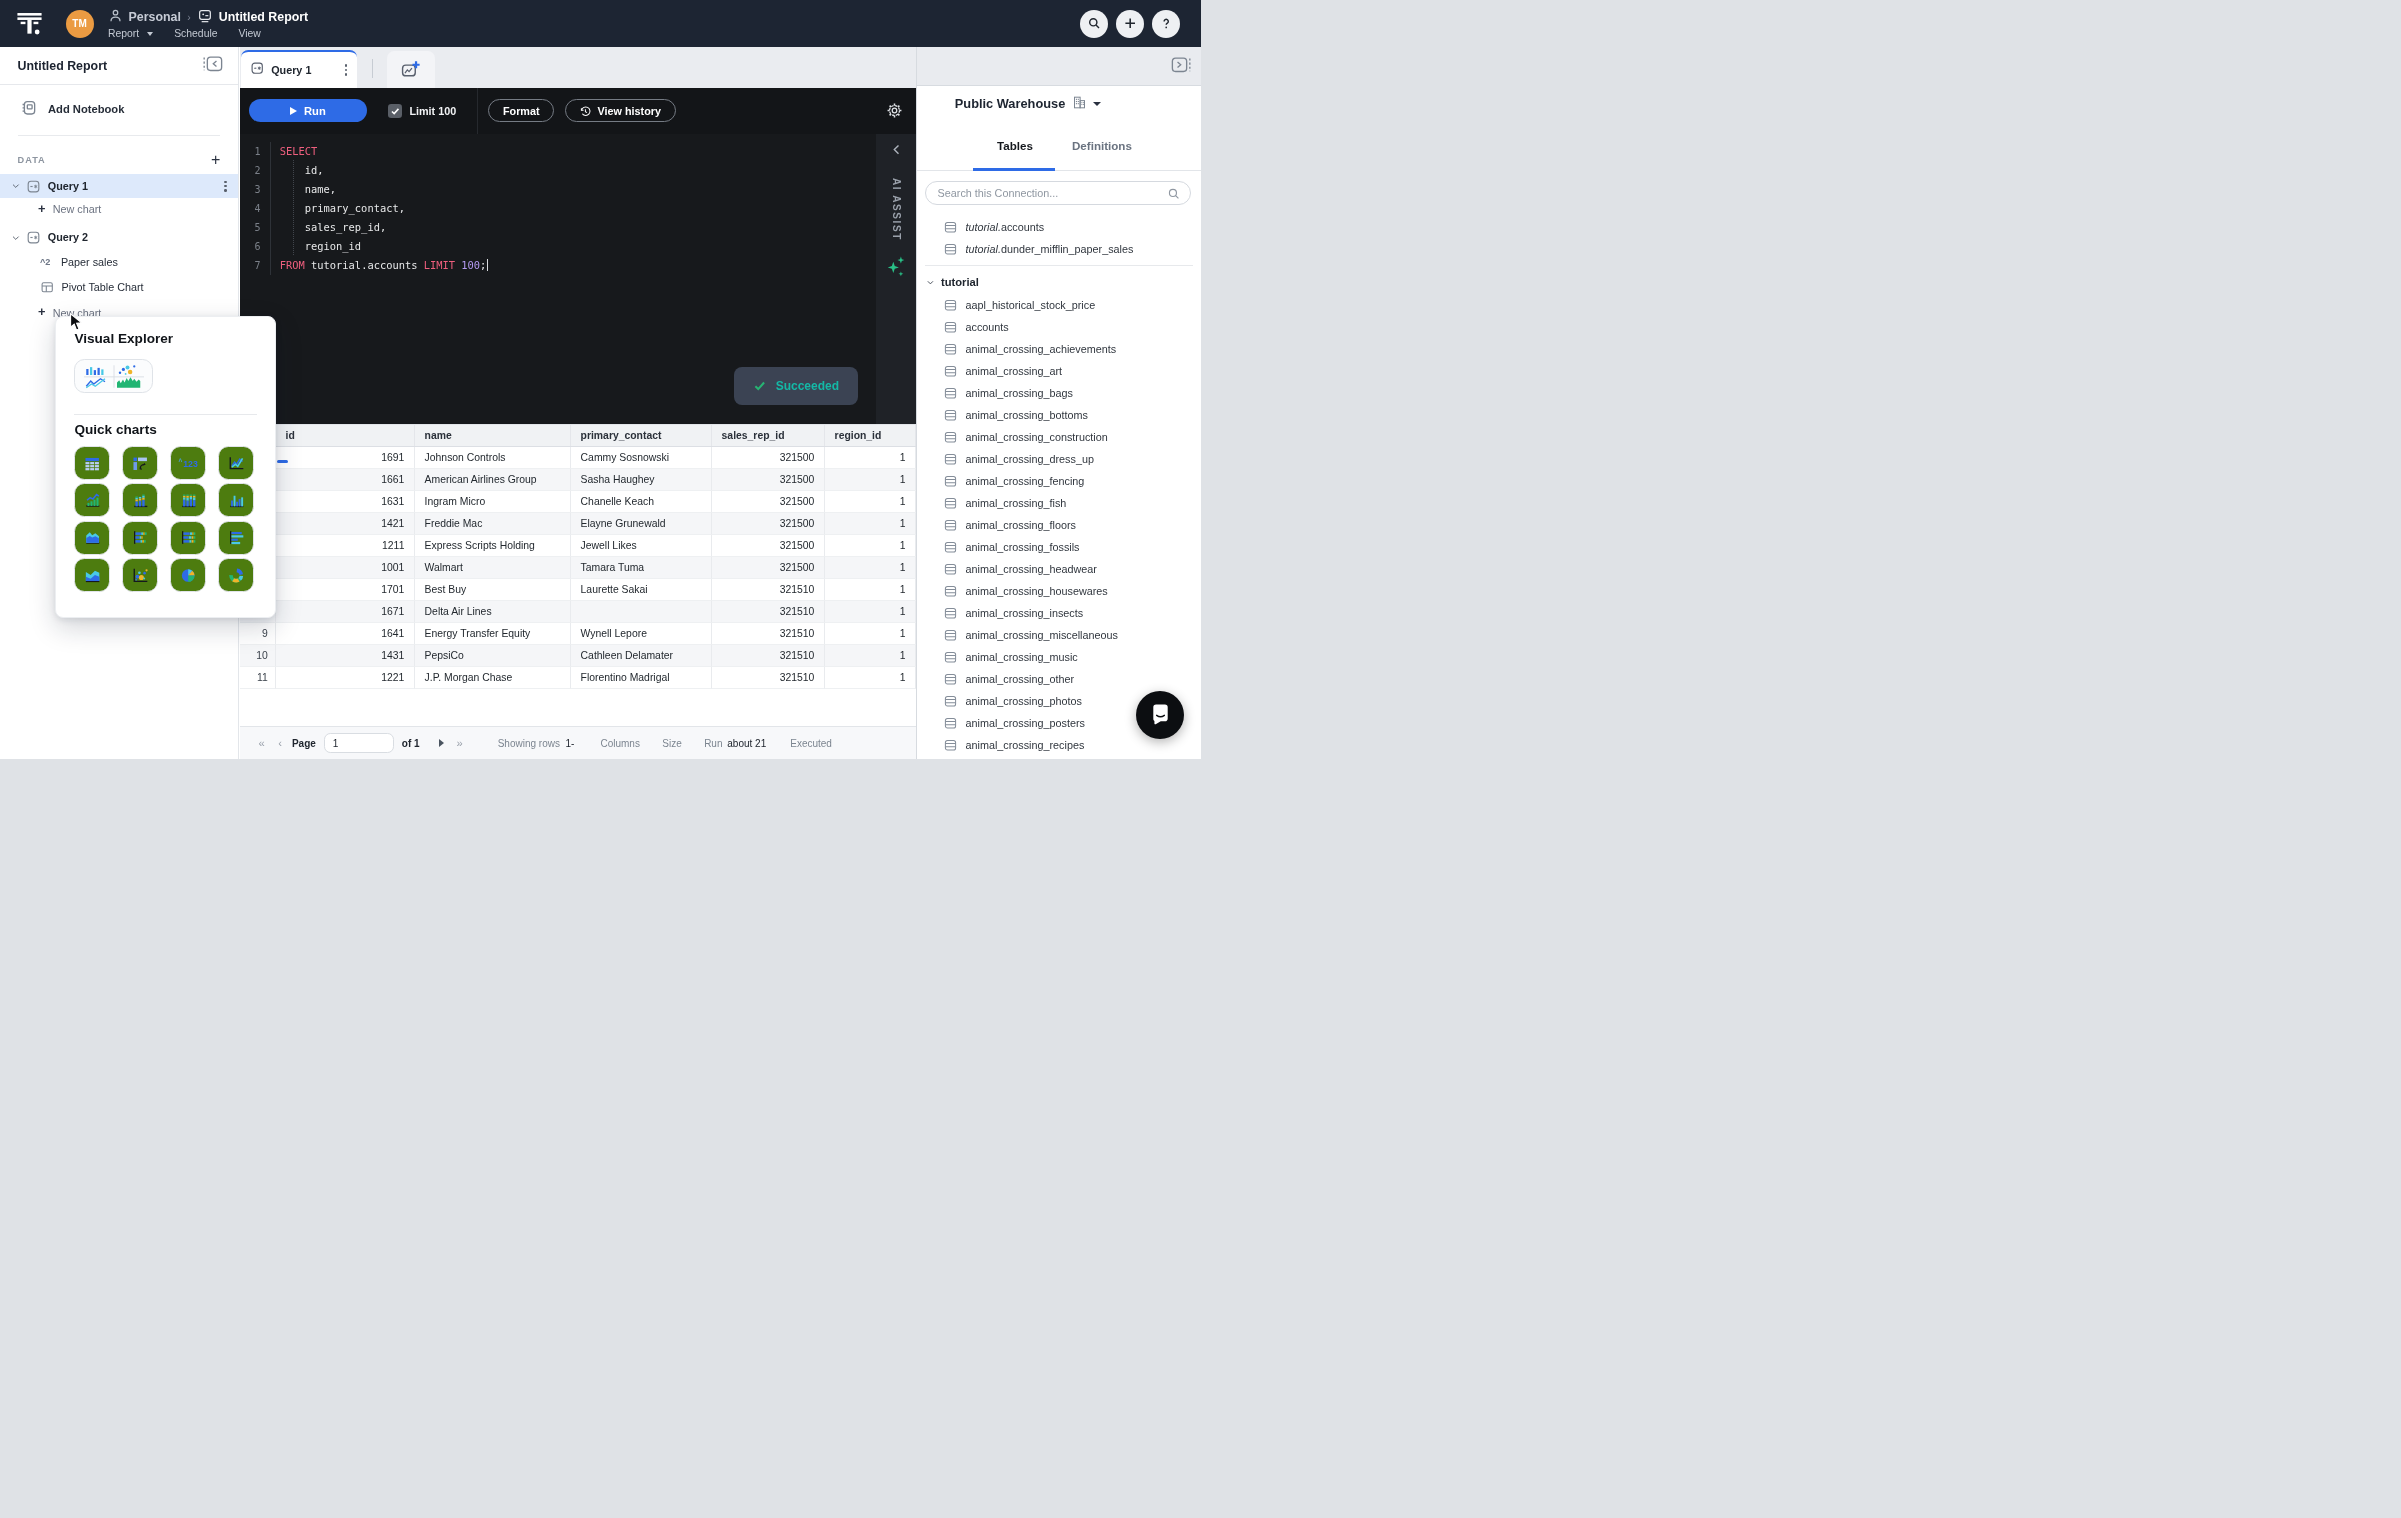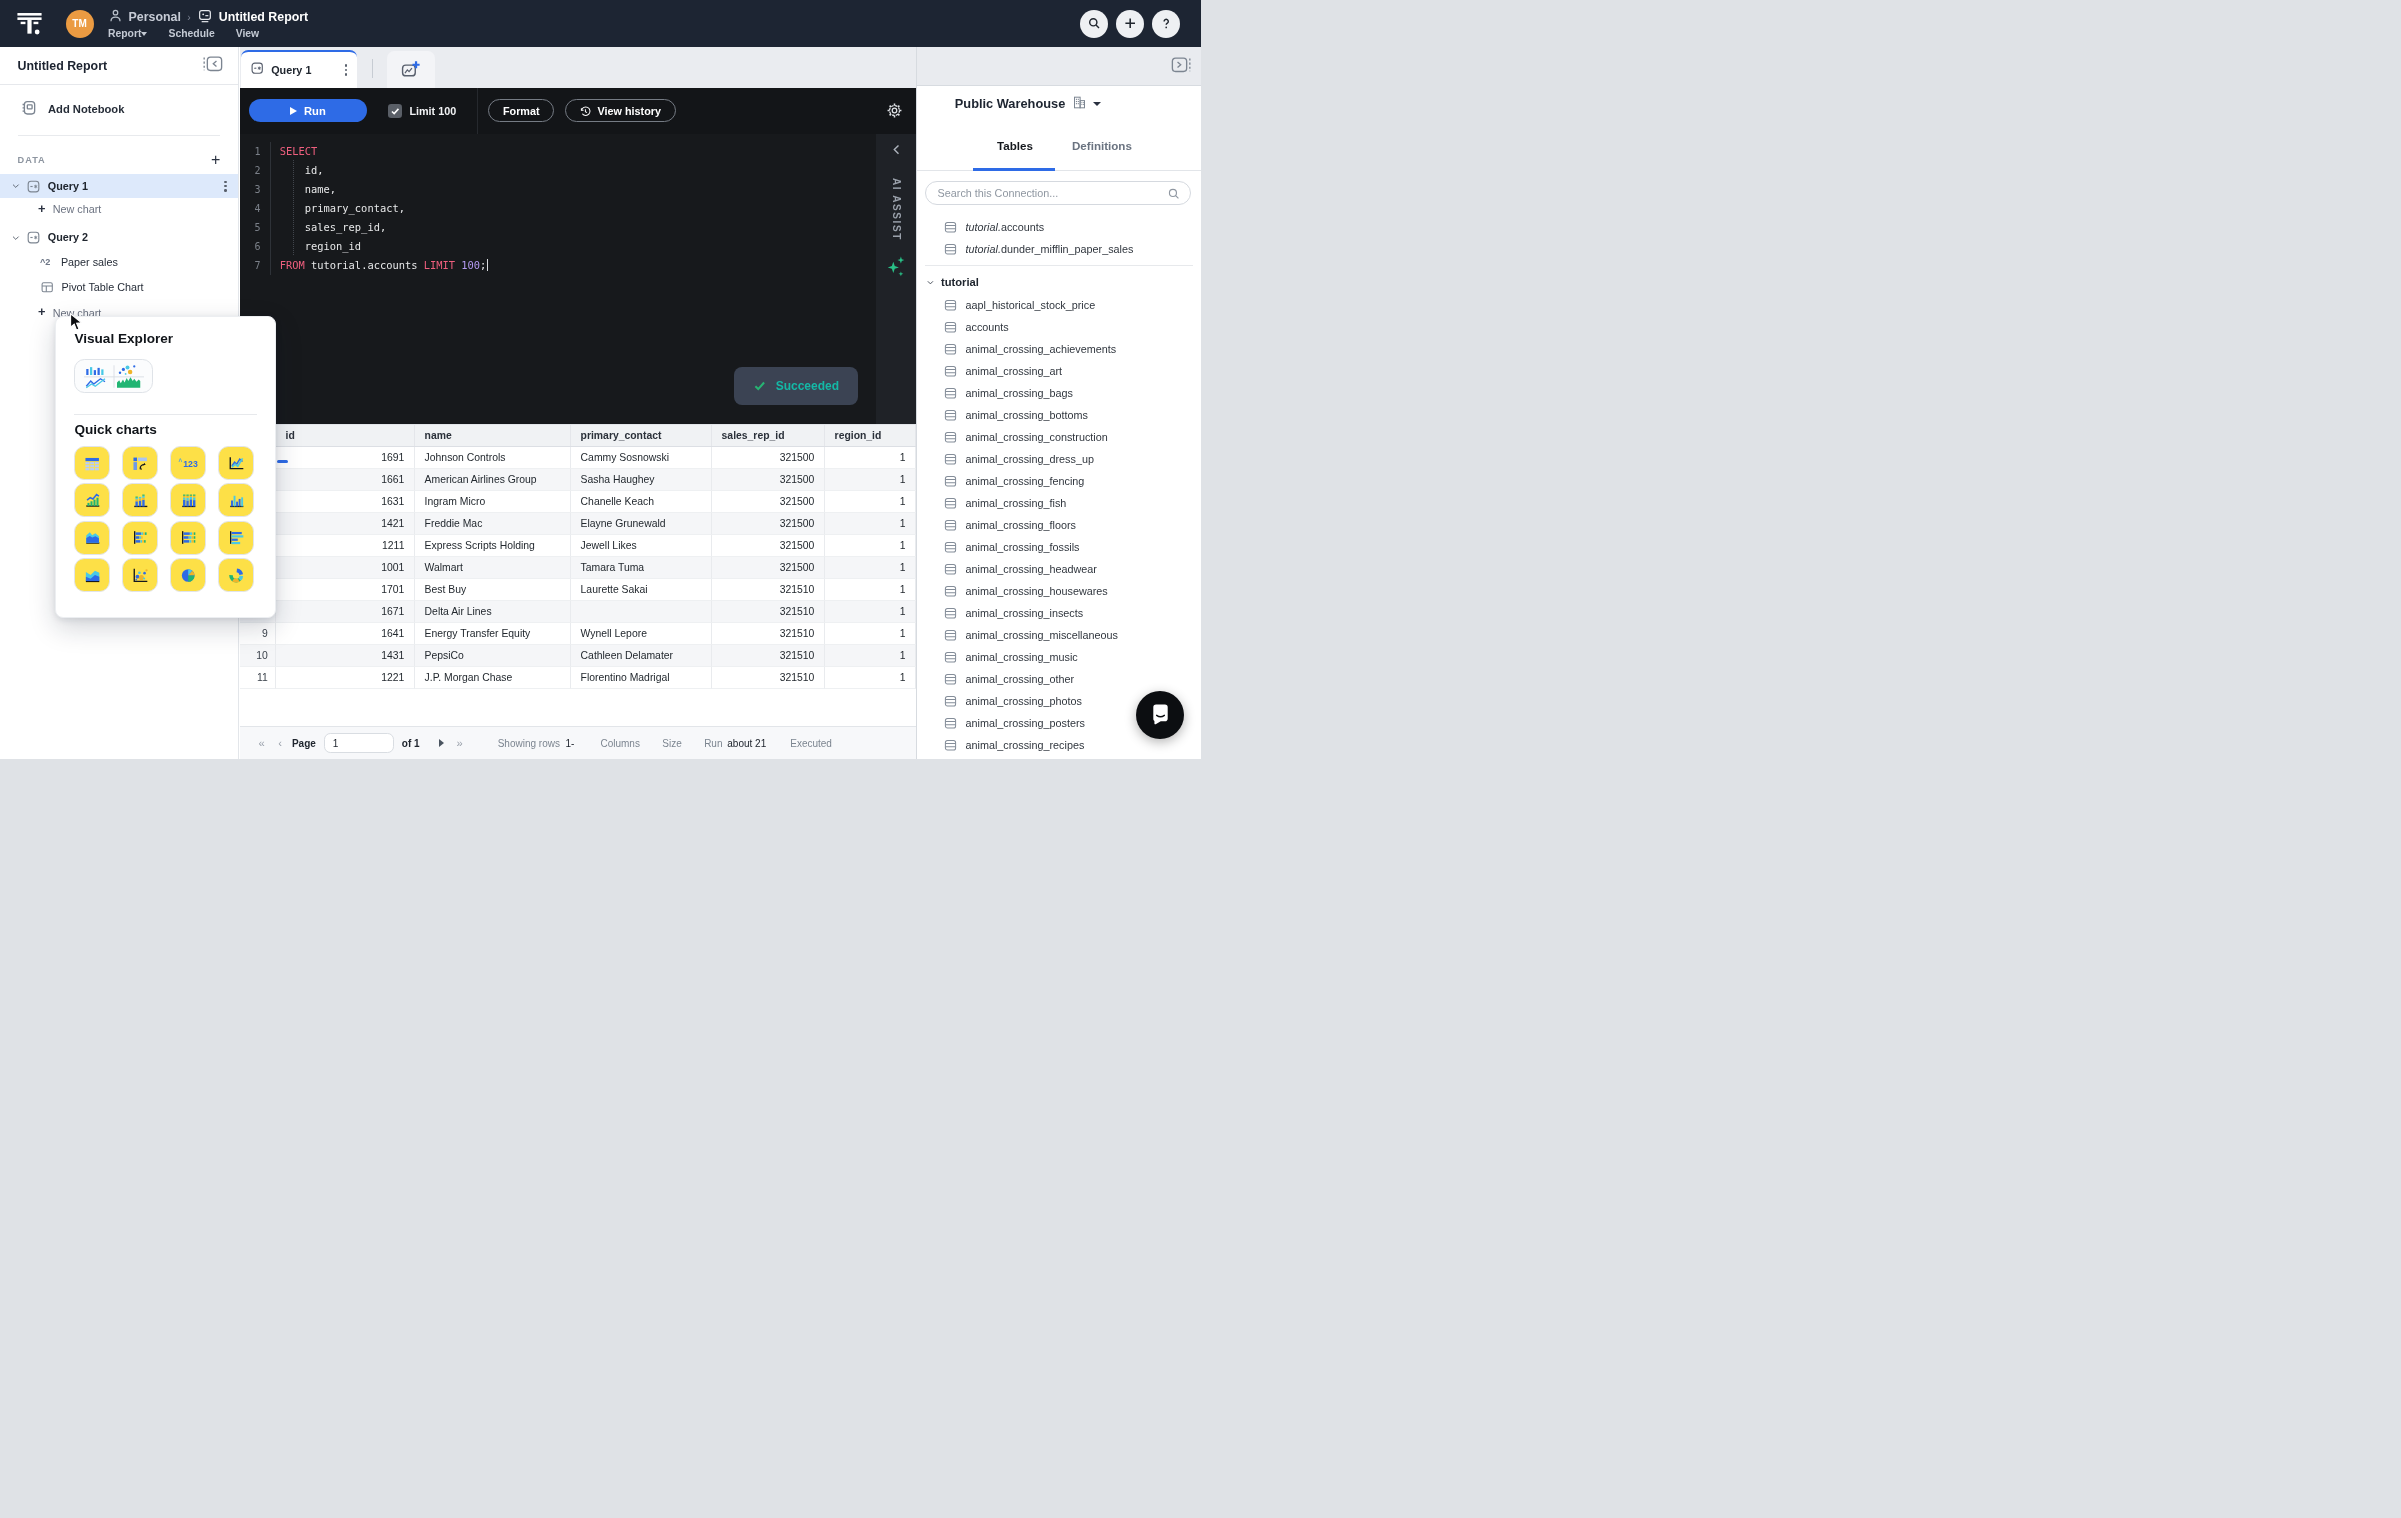--- a/index.html
+++ b/index.html
@@ -11,21 +11,21 @@
   .topnav{position:absolute;left:0;top:0;width:1201px;height:47px;background:#1d2533;display:flex;align-items:center;}
   .logo{width:29px;height:29px;margin-left:15px;flex:0 0 auto;}
   .avatar{width:28px;height:28px;border-radius:50%;background:#eb9b42;color:#fff;font-weight:700;font-size:10px;
           display:flex;align-items:center;justify-content:center;margin-left:21.6px;}
   .bc-block{margin-left:14.4px;display:flex;flex-direction:column;gap:1.6px;}
   .bc-row1{display:flex;align-items:center;gap:5.6px;font-size:12.4px;font-weight:700;}
   .bc-ws{color:#c7ccd6;}
   .bc-sep{color:#7c8494;font-size:10.4px;font-weight:400;margin:0 0.8px;}
   .bc-report{color:#fff;}
   .bc-row2{display:flex;align-items:center;gap:21px;font-size:10.4px;color:#c3c9d3;}
-  .bc-row2 .mi{display:flex;align-items:center;gap:0;cursor:default;font-weight:bold;}
+  .bc-row2 .mi{display:flex;align-items:center;gap:8px;cursor:default;}
   .caret-down{width:0;height:0;border-left:3.2px solid transparent;border-right:3.2px solid transparent;border-top:4px solid #c3c9d3;display:inline-block;}
   .nav-actions{margin-left:auto;margin-right:21px;display:flex;gap:8px;}
   .nav-btn{width:28px;height:28px;border-radius:50%;background:#eef0f3;display:flex;align-items:center;justify-content:center;}
   .nav-btn svg{display:block;}
 
   
   .sidebar{position:absolute;left:0;top:47px;width:239px;bottom:0;background:#fff;border-right:0.8px solid #e3e6ea;}
   .sb-header{height:38px;border-bottom:0.8px solid #e6e8ec;display:flex;align-items:center;padding:0 14.4px 0 17.6px;}
   .sb-title{font-size:12.4px;font-weight:700;color:#1c2330;}
   .sb-collapse{margin-left:auto;}
@@ -146,21 +146,21 @@
   
   .popup{position:absolute;left:55px;top:316px;width:221px;height:302px;background:#fff;border-radius:8px;z-index:50;
          border:0.8px solid #eceef1;box-shadow:0 9.6px 27px rgba(18,28,48,.18),0 1.6px 6.4px rgba(18,28,48,.10);}
   .pp-title{margin:13.6px 0 0 18.4px;font-size:13.6px;font-weight:700;color:#101419;}
   .ve-chip{position:absolute;left:18.4px;top:42px;width:79px;height:34px;border:0.8px solid #dfe3e8;border-radius:10.4px;
            display:flex;align-items:center;justify-content:center;background:#fbfcfd;}
   .pp-div{position:absolute;left:18.4px;right:18.4px;top:97px;height:0.8px;background:#e7e9ec;}
   .pp-quick{position:absolute;left:18.4px;top:105px;font-size:13.6px;font-weight:700;color:#101419;}
   .qc-grid{position:absolute;left:18.4px;top:129px;width:180px;display:grid;grid-template-columns:repeat(4,36px);grid-auto-rows:35px;
            column-gap:12px;row-gap:2.4px;}
-  .qc-btn{width:36px;height:34px;border:0.8px solid #e1e4ea;border-radius:10.4px;background:#fde047;display:flex;align-items:center;justify-content:center;}
+  .qc-btn{width:36px;height:34px;border:0.8px solid #e1e4ea;border-radius:10.4px;background:#4d7c0f;display:flex;align-items:center;justify-content:center;}
 
   
   .chat-fab{position:absolute;left:1136px;top:691px;width:48px;height:48px;border-radius:50%;background:#0c0e11;z-index:60;
             display:flex;align-items:center;justify-content:center;box-shadow:0 3.2px 11.2px rgba(0,0,0,.3);}
   .cursor{position:absolute;left:69px;top:313px;z-index:80;}
 </style>
 </head>
 <body>
 
 <div class="app">

